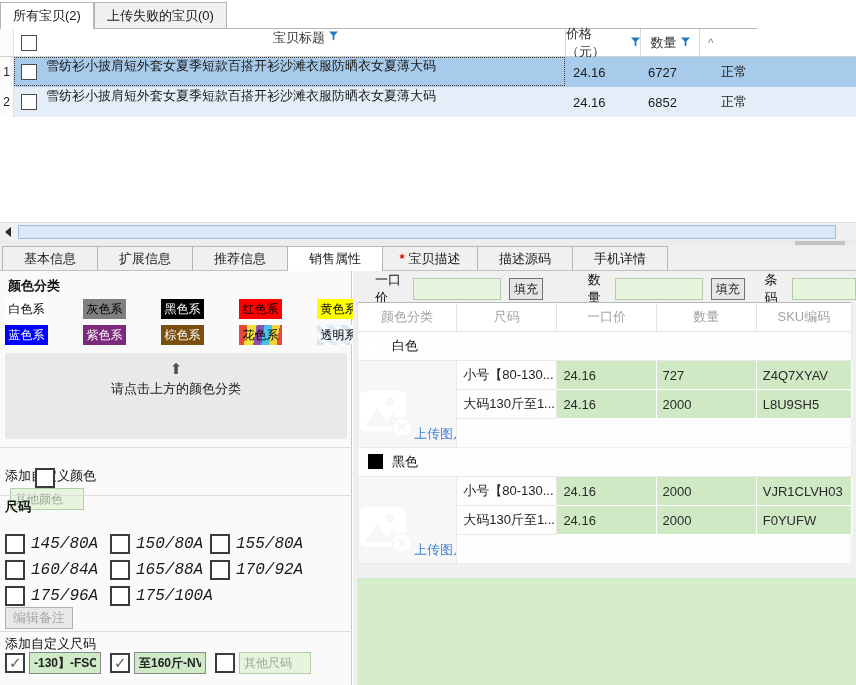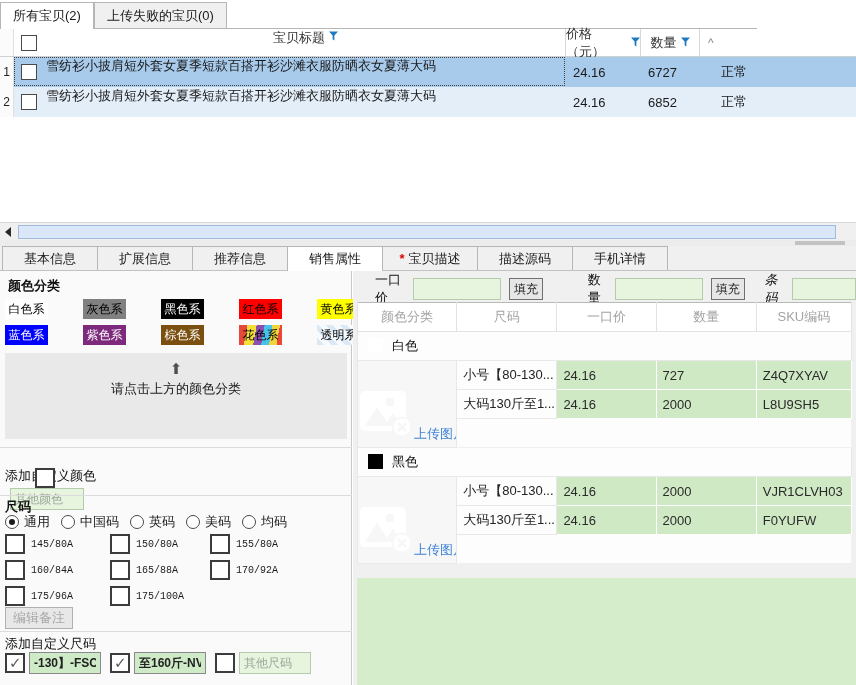--- a/index.html
+++ b/index.html
@@ -77,36 +77,36 @@
   
   .size-title { position:absolute; left:5px; top:227px; font-weight:bold; color:#111; }
   .std-row { position:absolute; left:5px; top:242px; display:flex; align-items:center; }
   .std-item { display:flex; align-items:center; margin-right:11px; cursor:pointer; }
   .std-item span.lbl { margin-left:5px; }
   .size-grid { position:absolute; left:5px; top:260px; width:340px; }
   .size-row { display:flex; height:26px; align-items:center; }
   .size-item { display:flex; align-items:center; width:100px; cursor:pointer; }
   .size-item:nth-child(2) { width:100px; margin-left:5px; }
   .size-item:nth-child(3) { margin-left:0; }
-  .size-item .lbl { margin-left:6px; font-family:"Liberation Mono","DejaVu Sans Mono",monospace; font-size:10px; }
+  .size-item .lbl { margin-left:6px; font-family:"Liberation Mono","DejaVu Sans Mono",monospace; font-size:16px;font-style:italic; }
   .edit-note-btn { position:absolute; left:5px; top:336px; width:68px; height:22px; line-height:20px; text-align:center; background:#e8e8e8; border:1px solid #b0b0b0; color:#a8a8a8; }
   .custom-size-label { position:absolute; left:5px; top:364px; color:#111; }
   .custom-size-row { position:absolute; left:5px; top:381px; display:flex; align-items:center; }
   .cs-item { display:flex; align-items:center; margin-right:9px; }
   .cs-item .ginput { margin-left:4px; width:72px; border:1px solid #8a8a8a; background:#cfeac6; font-weight:bold; }
   .cs-item.empty .ginput { background:#e7f4de; border-color:#b4ccab; font-weight:normal; }
 
   
   .fill-bar { position:absolute; left:0; top:6px; width:503px; height:24px; display:flex; align-items:center; }
   .fill-bar .lbl { color:#111; }
   .fill-bar .ginput { width:88px; margin-left:6px; }
   .fill-bar .gbtn { width:40px; height:22px; line-height:20px; margin-left:8px; }
   .fb-price-lbl { margin-left:22px; }
   .fb-qty-lbl { margin-left:45px; }
-  .fb-code-lbl { margin-left:20px;font-style:italic; }
+  .fb-code-lbl { margin-left:20px; }
   .fb-code-input { width:64px !important; }
 
   
   .sku-table { position:absolute; left:4px; top:31px; width:495px; background:#fff; border:1px solid #b9b9b9; border-collapse:collapse; table-layout:fixed; font-size:13px; }
   .sku-table col.c1 { width:99px; } .sku-table col.c2 { width:100px; } .sku-table col.c3 { width:99px; } .sku-table col.c4 { width:100px; } .sku-table col.c5 { width:95px; }
   .sku-table th { height:29px; font-weight:normal; color:#a3a3a3; background:#fff; border:1px solid #e3e3e3; border-top:none; }
   .sku-table td { height:29px; border:1px solid #e8e8e8; padding:0 6px; overflow:hidden; white-space:nowrap; }
   .sku-table td.grp { background:#fdfdfd; color:#111; padding-left:10px; }
   .grp-swatch { display:inline-block; width:15px; height:15px; vertical-align:-3px; margin-right:9px; }
   .sku-table td.imgcell { background:#f7f7f7; text-align:center; vertical-align:bottom; padding:0; }
@@ -224,42 +224,20 @@
 
   <div class="divider" style="top:176px;"></div>
   <div class="custom-color-label">添加自定义颜色</div>
   <div class="custom-color-row">
     <span class="cb big"></span>
     <input class="ginput" placeholder="其他颜色" style="">
   </div>
 
   <div class="divider" style="top:224px;"></div>
   <div class="size-title">尺码</div>
-  <div class="std-row" id="stdRow">
-      <div class="std-item">
-        <span class="radio selected"></span>
-        <span class="lbl">通用</span>
-      </div>
-      <div class="std-item">
-        <span class="radio"></span>
-        <span class="lbl">中国码</span>
-      </div>
-      <div class="std-item">
-        <span class="radio"></span>
-        <span class="lbl">英码</span>
-      </div>
-      <div class="std-item">
-        <span class="radio"></span>
-        <span class="lbl">美码</span>
-      </div>
-      <div class="std-item">
-        <span class="radio"></span>
-        <span class="lbl">均码</span>
-      </div>
-    </div>
   <div class="size-grid" id="sizeGrid">
       <div class="size-row">
         <div class="size-item">
           <span class="cb big"></span>
           <span class="lbl">145/80A</span>
         </div>
         <div class="size-item">
           <span class="cb big"></span>
           <span class="lbl">150/80A</span>
         </div>

